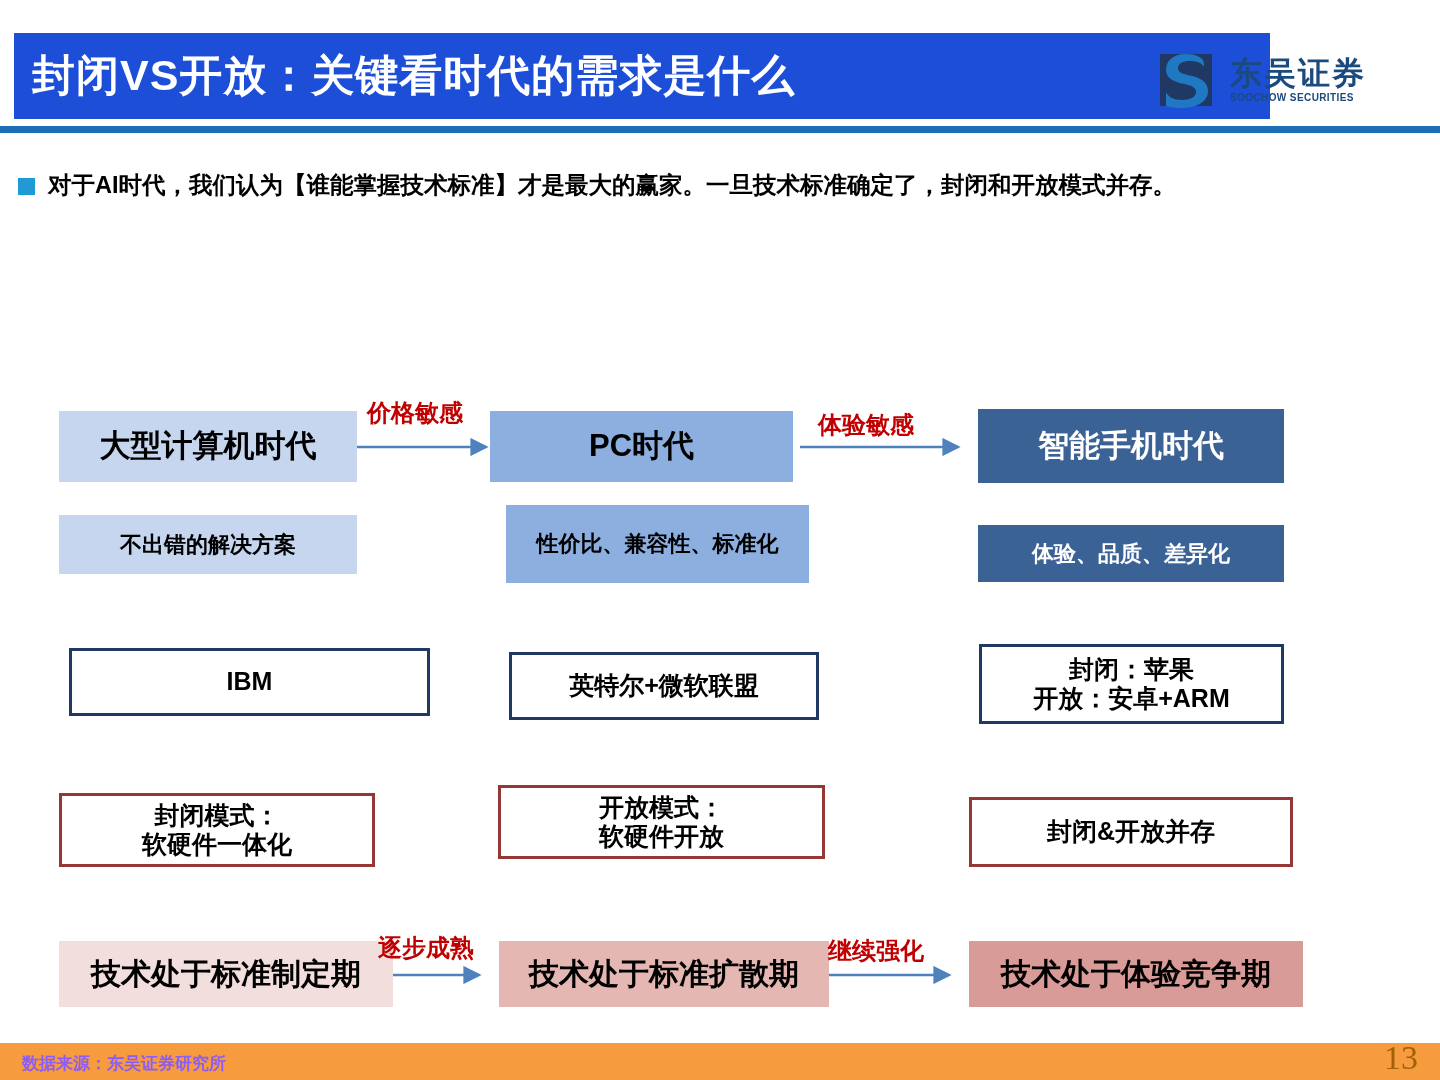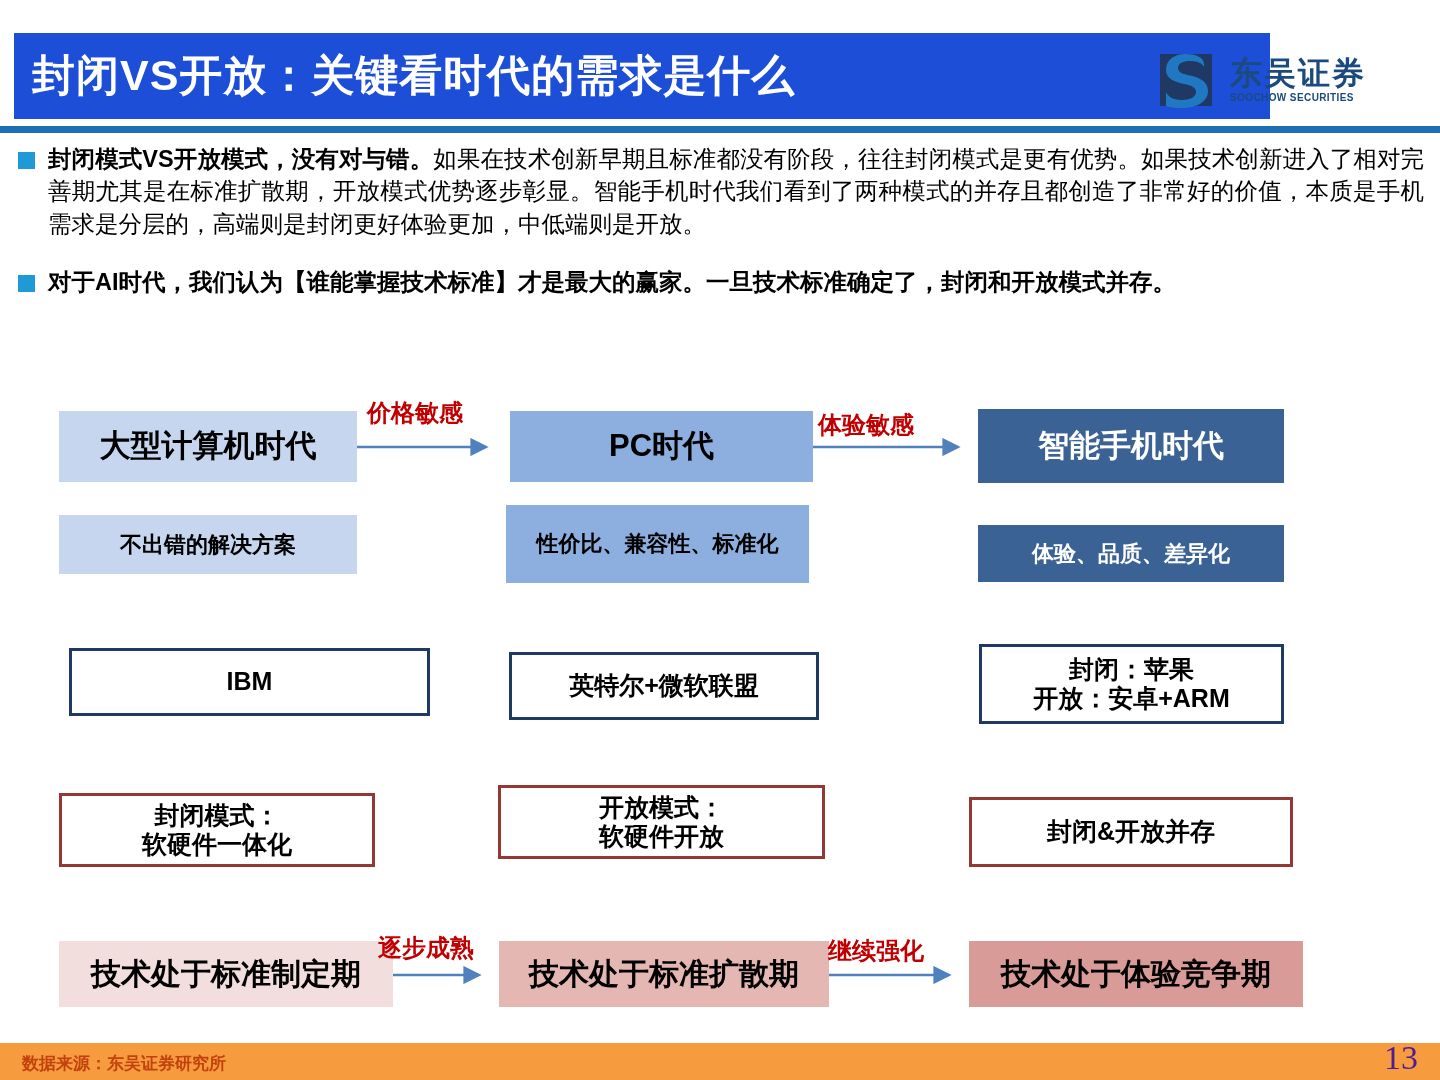--- a/index.html
+++ b/index.html
@@ -71,21 +71,21 @@
     font-weight:bold;
     color:#000000;
     line-height:1.18;
     box-sizing:border-box;
     pointer-events:auto;
     margin-left:12px;
   }
 
   
   .era1{left:47px;top:411px;width:298px;height:71px;background:#c5d6ee;font-size:31px;}
-  .era2{left:498px;top:411px;width:303px;height:71px;background:#8cafdf;font-size:31px;}
+  .era2{left:478px;top:411px;width:303px;height:71px;background:#8cafdf;font-size:31px;}
   .era3{left:966px;top:409px;width:306px;height:74px;background:#3b6295;color:#ffffff;font-size:31px;}
 
   
   .attr1{left:47px;top:515px;width:298px;height:59px;background:#c5d6ee;font-size:22px;}
   .attr2{left:494px;top:505px;width:303px;height:78px;background:#8cafdf;font-size:22px;}
   .attr3{left:966px;top:525px;width:306px;height:57px;background:#3b6295;color:#ffffff;font-size:22px;}
 
   
   .co{background:#ffffff;border:3px solid #1f3864;font-size:25px;}
   .co1{left:57px;top:648px;width:361px;height:68px;}
@@ -120,25 +120,25 @@
   .footer-band{
     position:absolute;left:0;top:1043px;width:1440px;height:37px;
     background:#f79b3f;
   }
   .footer-rule{
     position:absolute;left:0;top:1039px;width:1440px;height:4px;
     background:#ffffff;
   }
   .footer-src{
     position:absolute;left:22px;top:1052px;
-    font-size:17px;color:#c2410c;font-weight:bold;white-space:nowrap;
+    font-size:17px;color:#8b5cf6;font-weight:bold;white-space:nowrap;
   }
   .footer-page{
     position:absolute;right:22px;top:1039px;
-    font-size:34px;color:#4c1d95;font-family:"Liberation Serif",serif;
+    font-size:34px;color:#a16207;font-family:"Liberation Serif",serif;
   }
 </style>
 </head>
 <body>
 
 <div class="header-band">
   <div class="header-title">封闭VS开放：关键看时代的需求是什么</div>
 </div>
 <div class="header-rule"></div>
 
@@ -148,24 +148,20 @@
     <path d="M44 12 C44 5 35 2 26 2 C14 2 6 8 6 18 C6 27 15 30 24 32 C31 33.5 36 35 36 40 C36 45 30 48 22 48 C14 48 8 45 6 40 L6 54 C10 55.5 16 56 22 56 C36 56 48 50 48 39 C48 29 39 25.5 30 23.5 C23 22 18 20.5 18 16 C18 11.5 23 9 30 9 C37 9 42 11 44 15 Z" fill="#1f78c1"></path>
   </svg>
   <div class="logo-text-block">
     <div class="logo-cn">东吴证券</div>
     <div class="logo-en">SOOCHOW SECURITIES</div>
   </div>
 </div>
 
 <div class="bullets">
 
-  <div class="bullet-row">
-    <div class="bullet-sq"></div>
-    <div class="bullet-text"><b>封闭模式VS开放模式，没有对与错。</b><span>如果在技术创新早期且标准都没有阶段，往往封闭模式是更有优势。如果技术创新进入了相对完善期尤其是在标准扩散期，开放模式优势逐步彰显。智能手机时代我们看到了两种模式的并存且都创造了非常好的价值，本质是手机需求是分层的，高端则是封闭更好体验更加，中低端则是开放。</span></div>
-  </div>
 
   <div class="bullet-row second">
     <div class="bullet-sq"></div>
     <div class="bullet-text">对于AI时代，我们认为【谁能掌握技术标准】才是最大的赢家。一旦技术标准确定了，封闭和开放模式并存。</div>
   </div>
 
 </div>
 
 <div class="diagram">
 

